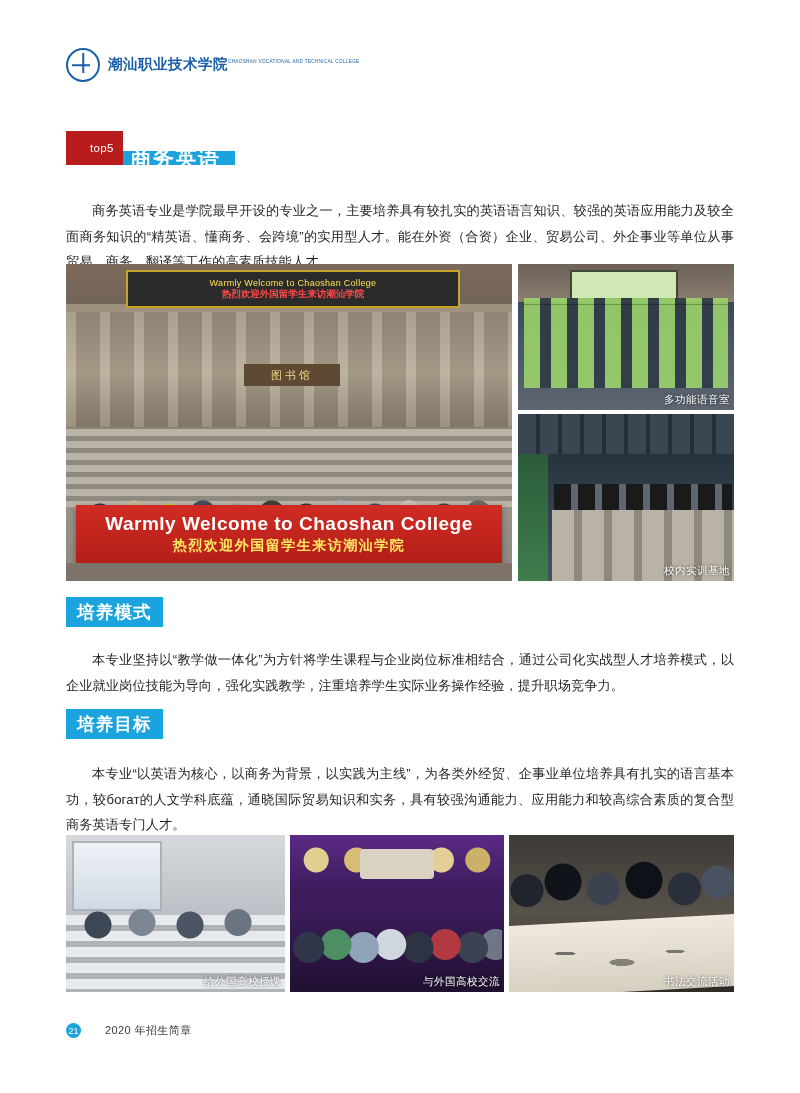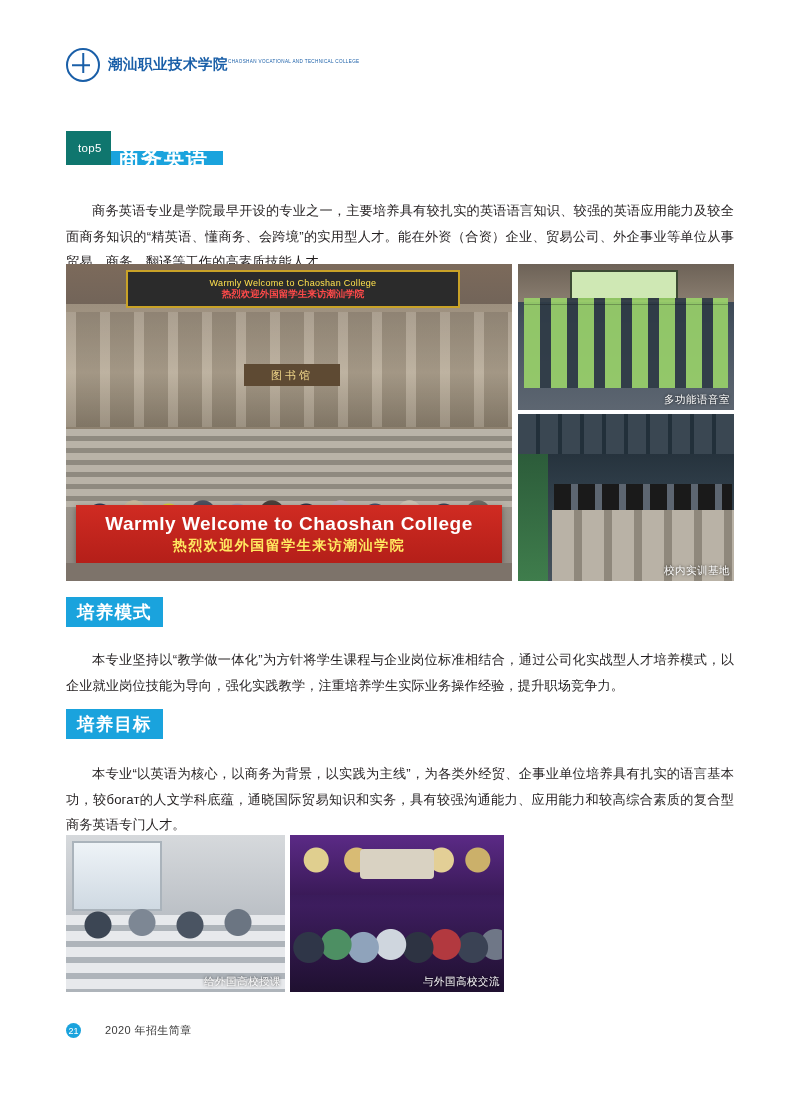--- a/index.html
+++ b/index.html
@@ -81,26 +81,26 @@
   
   .title-row {
     position: absolute;
     left: 66px;
     top: 131px;
     display: flex;
     align-items: stretch;
     height: 34px;
   }
   .top-tag {
-    background: #0f766e;
+    background: #b91c1c;
     color: #ffffff;
     font-size: 11.5px;
     display: flex;
     align-items: center;
-    padding: 0 9px 0 12px;
+    padding: 0 9px 0 24px;
     letter-spacing: 0.3px;
   }
   .title-main {
     background: #1aa3dd;
     color: #ffffff;
     font-size: 21px;
     font-weight: bold;
     display: flex;
     align-items: center;
     padding: 0 14px 0 8px;
@@ -438,19 +438,25 @@
     <div class="cap">与外国高校交流</div>
   </div>
 
   <div class="photo" id="photo-teaching">
     <div class="t-win"></div>
     <div class="t-rows"></div>
     <div class="t-people"></div>
     <div class="cap">给外国高校授课</div>
   </div>
 
+  <div class="photo" id="photo-calligraphy">
+    <div class="c-table"></div>
+    <div class="c-people"></div>
+    <div class="c-ink"></div>
+    <div class="cap">书法交流活动</div>
+  </div>
 
   <div class="footer">
     <div class="page-badge">21</div>
     <div class="footer-text">2020 年招生简章</div>
   </div>
 
 </div>
 
 </body></html>

